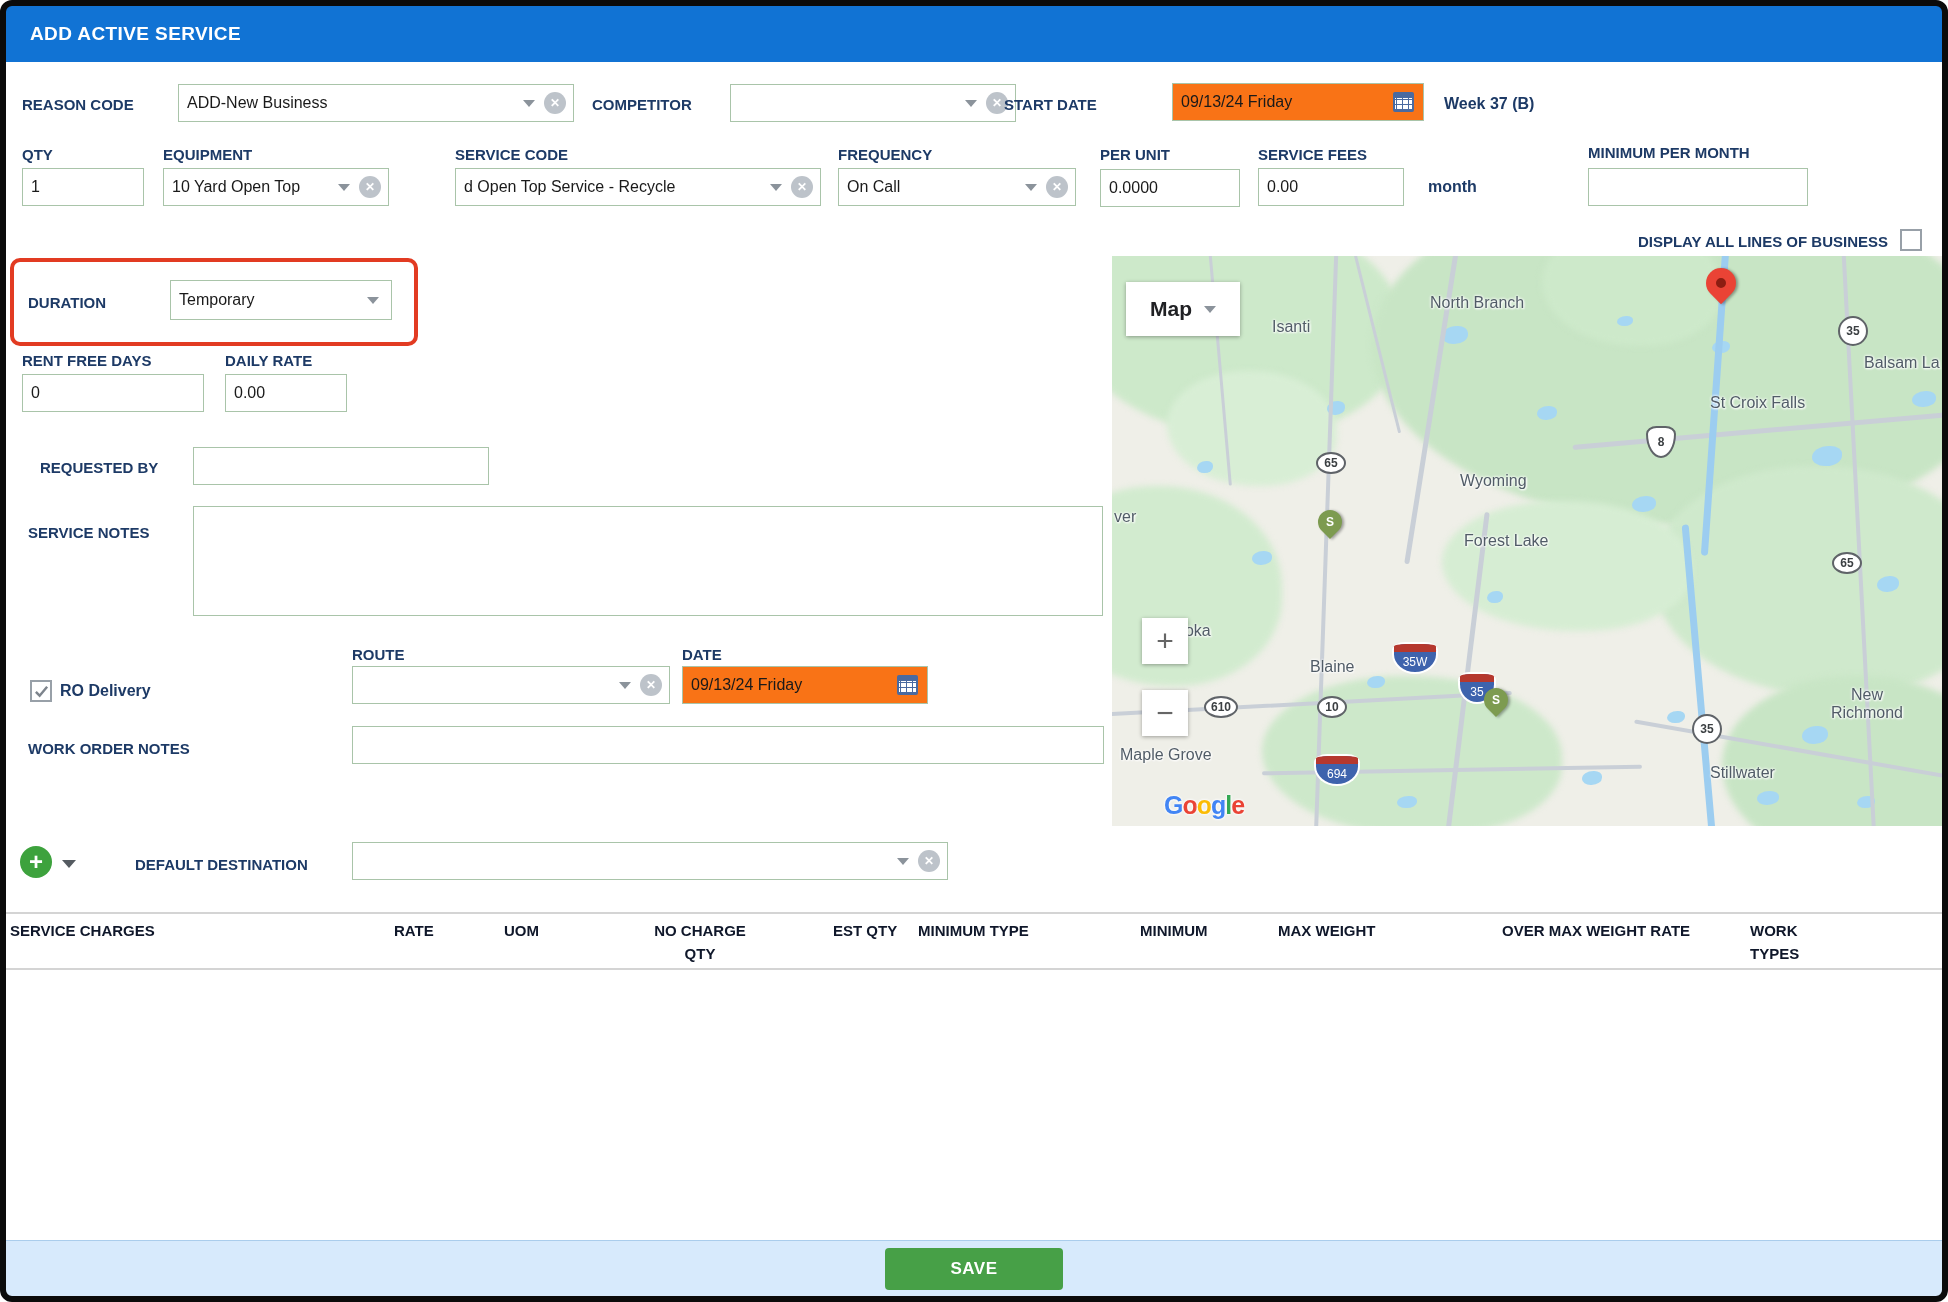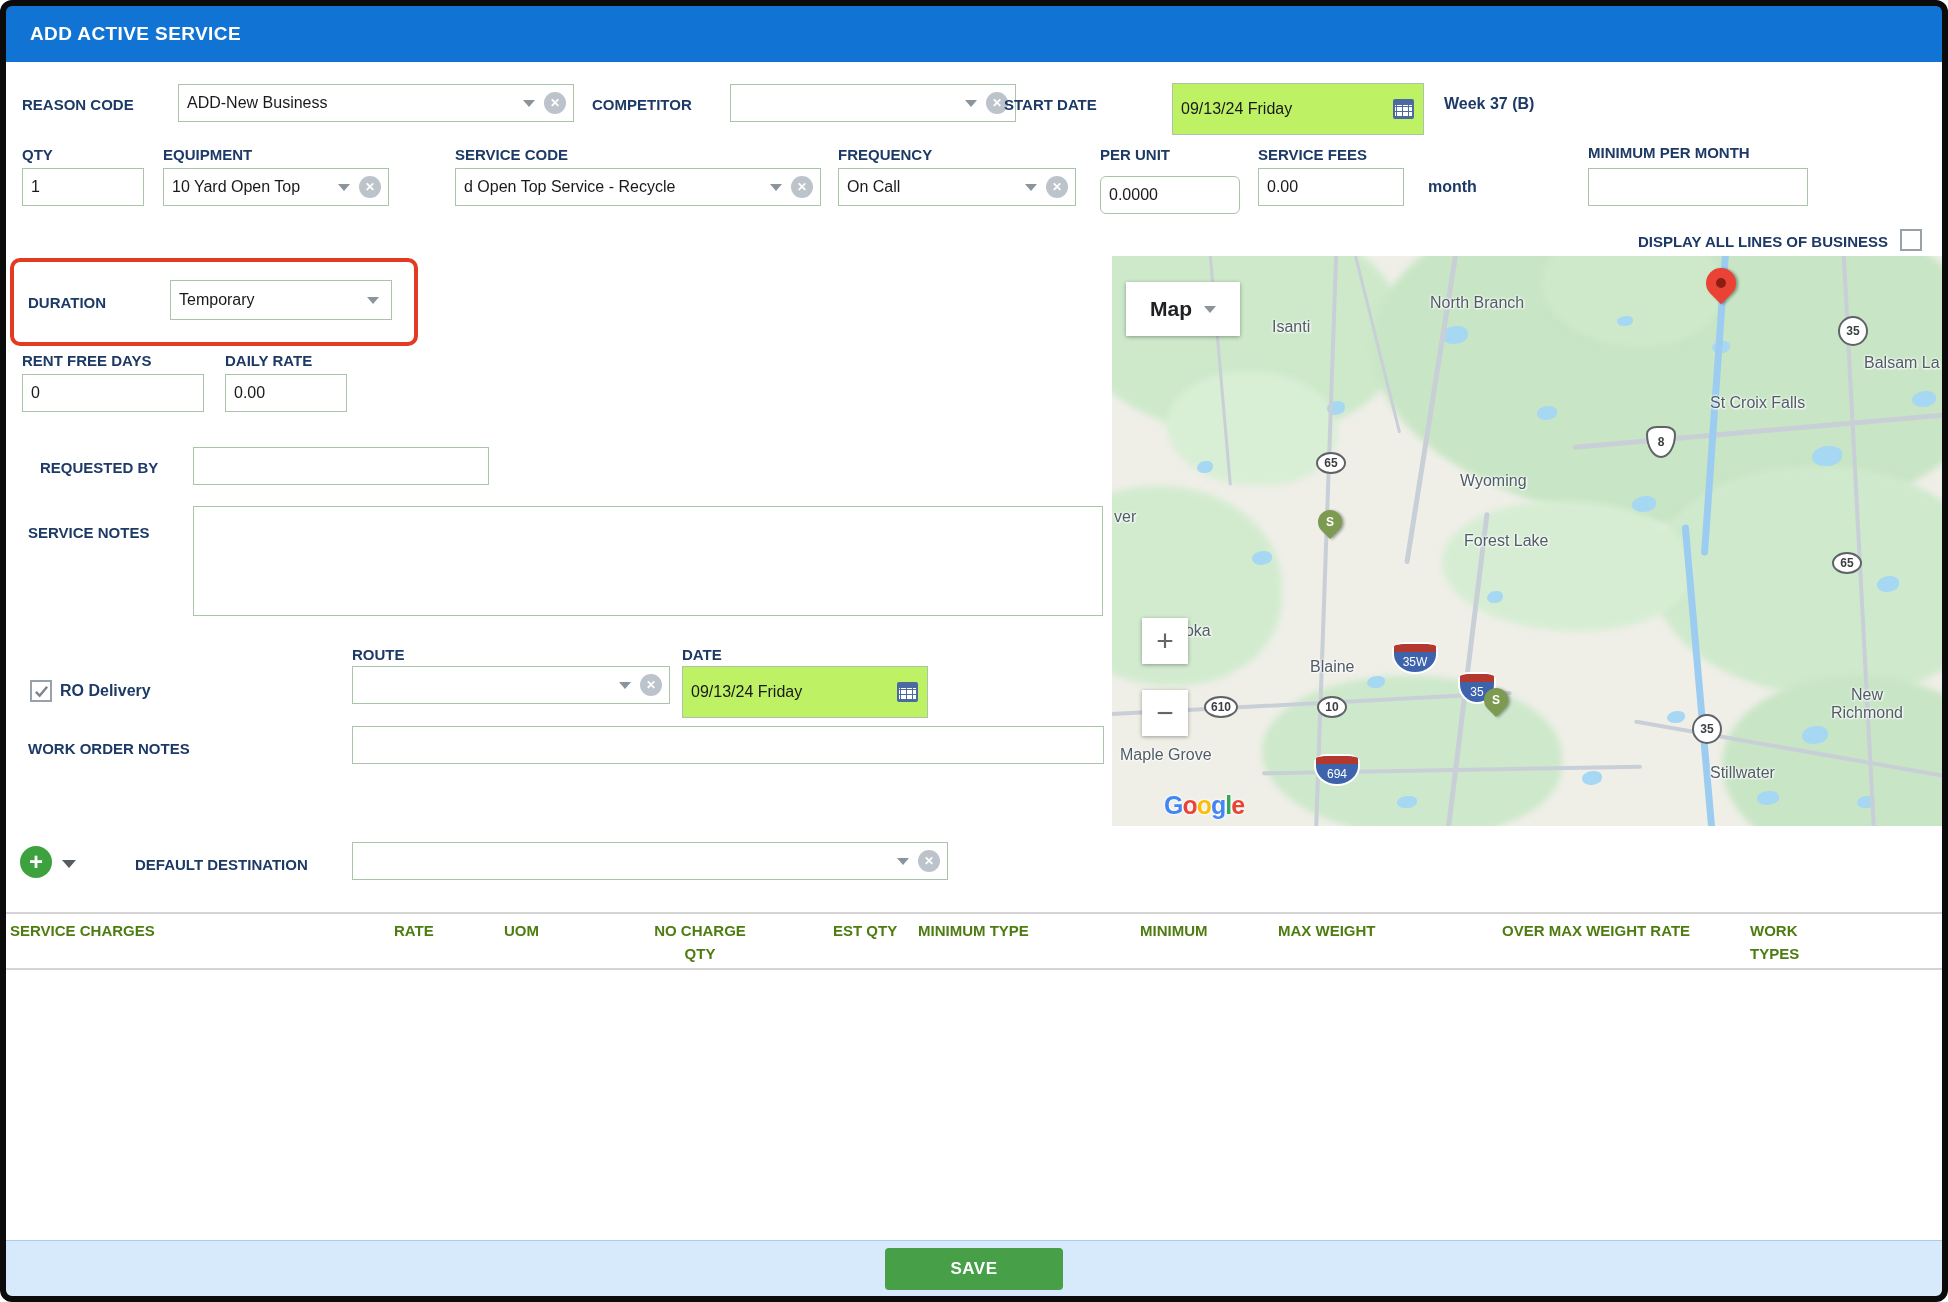--- a/index.html
+++ b/index.html
@@ -9,37 +9,37 @@
 
   
   .hdr { position:absolute; left:6px; top:6px; width:1936px; height:56px; background:#1173d4; display:flex; align-items:center; z-index:10; }
   .hdr-title { margin-left:24px; color:#fff; font-size:19px; font-weight:bold; letter-spacing:.4px; }
   .help-btn { position:absolute; left:1848px; top:20px; width:28px; height:28px; border-radius:50%; background:#3aa23a; color:#fff; font-weight:bold; font-size:17px; display:flex; align-items:center; justify-content:center; }
   .close-btn { position:absolute; left:1902px; top:17px; width:32px; height:32px; border-radius:50%; background:#fff; color:#1173d4; font-weight:bold; font-size:17px; display:flex; align-items:center; justify-content:center; }
 
   
   .lbl { position:absolute; font-weight:bold; font-size:15px; color:#1d3a66; white-space:nowrap; z-index:5; }
   .inp { position:absolute; height:38px; border:1px solid #a9c4a9; background:#fff; font:16px "Liberation Sans",sans-serif; color:#1a1a1a; padding:0 8px; z-index:5; }
-  .datebox { position:absolute; height:52px; border:1px solid #a9c4a9; background:#bef264; display:flex; align-items:center; padding:0 40px 0 8px; font-size:16px; color:#1a1a1a; z-index:5; }
+  .datebox { position:absolute; height:38px; border:1px solid #a9c4a9; background:#f97316; display:flex; align-items:center; padding:0 40px 0 8px; font-size:16px; color:#1a1a1a; z-index:5; }
   .dd { position:absolute; height:38px; border:1px solid #a9c4a9; background:#fff; display:flex; align-items:center; padding:0 66px 0 8px; font-size:16px; color:#1a1a1a; cursor:pointer; z-index:5; }
   .dd .val { white-space:nowrap; overflow:hidden; }
   .caret { position:absolute; right:38px; top:50%; margin-top:-3px; width:0; height:0; border-left:6px solid transparent; border-right:6px solid transparent; border-top:7px solid #8b939b; }
   .caret.solo { right:12px; }
   .clear { position:absolute; right:7px; top:50%; transform:translateY(-50%); width:22px; height:22px; border-radius:50%; background:#bdc3ca; color:#fff; font-size:12px; font-weight:bold; display:flex; align-items:center; justify-content:center; }
   .cal { position:absolute; right:9px; top:50%; transform:translateY(-50%); width:21px; height:20px; border:2px solid #4a6aa0; border-top-width:6px; border-radius:2px; background-color:#fff; background-image:linear-gradient(to right,#4a6aa0 1px,transparent 1px),linear-gradient(to bottom,#4a6aa0 1px,transparent 1px); background-size:6px 5px; background-position:1px 1px; }
   .cb { position:absolute; width:22px; height:22px; border:2px solid #98a0a8; background:#fff; display:flex; align-items:center; justify-content:center; z-index:5; }
   .notes { position:absolute; border:1px solid #a9c4a9; background:#fff; resize:none; font:16px "Liberation Sans",sans-serif; padding:6px 8px; z-index:5; }
   .suffix { position:absolute; font-weight:bold; font-size:16px; color:#1d3a66; z-index:5; }
   .red-hl { position:absolute; left:10px; top:258px; width:408px; height:88px; border:4px solid #e23b22; border-radius:10px; z-index:8; pointer-events:none; }
   .plus-btn { position:absolute; left:20px; top:846px; width:32px; height:32px; border-radius:50%; background:#3da23d; color:#fff; font-size:24px; font-weight:bold; display:flex; align-items:center; justify-content:center; z-index:5; }
   .plus-caret { position:absolute; left:62px; top:860px; width:0; height:0; border-left:7px solid transparent; border-right:7px solid transparent; border-top:8px solid #555b61; z-index:5; }
 
   
   .thead-rule { position:absolute; left:6px; width:1936px; top:912px; height:58px; border-top:2px solid #d4d4d4; border-bottom:2px solid #d4d4d4; z-index:4; }
-  .th { position:absolute; top:920px; font-weight:bold; font-size:15px; color:#4d7c0f; white-space:pre-line; line-height:1.5; z-index:5; }
+  .th { position:absolute; top:920px; font-weight:bold; font-size:15px; color:#0f172a; white-space:pre-line; line-height:1.5; z-index:5; }
 
   
   .footer { position:absolute; left:6px; top:1240px; width:1936px; height:56px; background:#d7eafc; border-top:1px solid #aacdec; z-index:10; }
   .save-btn { position:absolute; left:50%; transform:translateX(-50%); top:7px; width:178px; height:42px; background:#47a047; border:none; border-radius:4px; color:#fff; font-weight:bold; font-size:17px; font-family:"Liberation Sans",sans-serif; letter-spacing:.5px; cursor:pointer; }
 
   
   #map { position:absolute; left:1112px; top:256px; width:830px; height:570px; overflow:hidden; background:#efefe8; z-index:3; }
   .art-green { position:absolute; z-index:1; border-radius:48% 52% 45% 55%; filter:blur(3px); }
   .art-water { position:absolute; z-index:2; background:#a6d7f3; border-radius:60% 40% 55% 45%; }
   .art-road  { position:absolute; z-index:3; background:#c9cfd7; border-radius:3px; }
@@ -108,21 +108,21 @@
   <span class="caret"></span>
   <span class="clear">✕</span>
 </div>
 <span class="lbl" style="left:838px;top:146px">FREQUENCY</span>
 <div class="dd" style="left:838px;top:168px;width:238px">
   <span class="val">On Call</span>
   <span class="caret"></span>
   <span class="clear">✕</span>
 </div>
 <span class="lbl" style="left:1100px;top:146px">PER UNIT</span>
-<input class="inp" style="left: 1100px; top: 176px; width: 140px; border-radius: 6px;" value="0.0000">
+<input class="inp" style="left: 1100px; top: 169px; width: 140px;" value="0.0000">
 <span class="lbl" style="left:1258px;top:146px">SERVICE FEES</span>
 <input class="inp" style="left: 1258px; top: 168px; width: 146px;" value="0.00">
 <span class="suffix" style="left:1428px;top:178px">month</span>
 <span class="lbl" style="left:1588px;top:144px">MINIMUM PER MONTH</span>
 <input class="inp" style="left: 1588px; top: 168px; width: 220px;" value="">
 
 <span class="lbl" style="left:1600px;top:233px;width:288px;text-align:right">DISPLAY ALL LINES OF BUSINESS</span>
 <span class="cb" style="left:1900px;top:229px"></span>
 
 <span class="lbl" style="left:28px;top:294px">DURATION</span>

